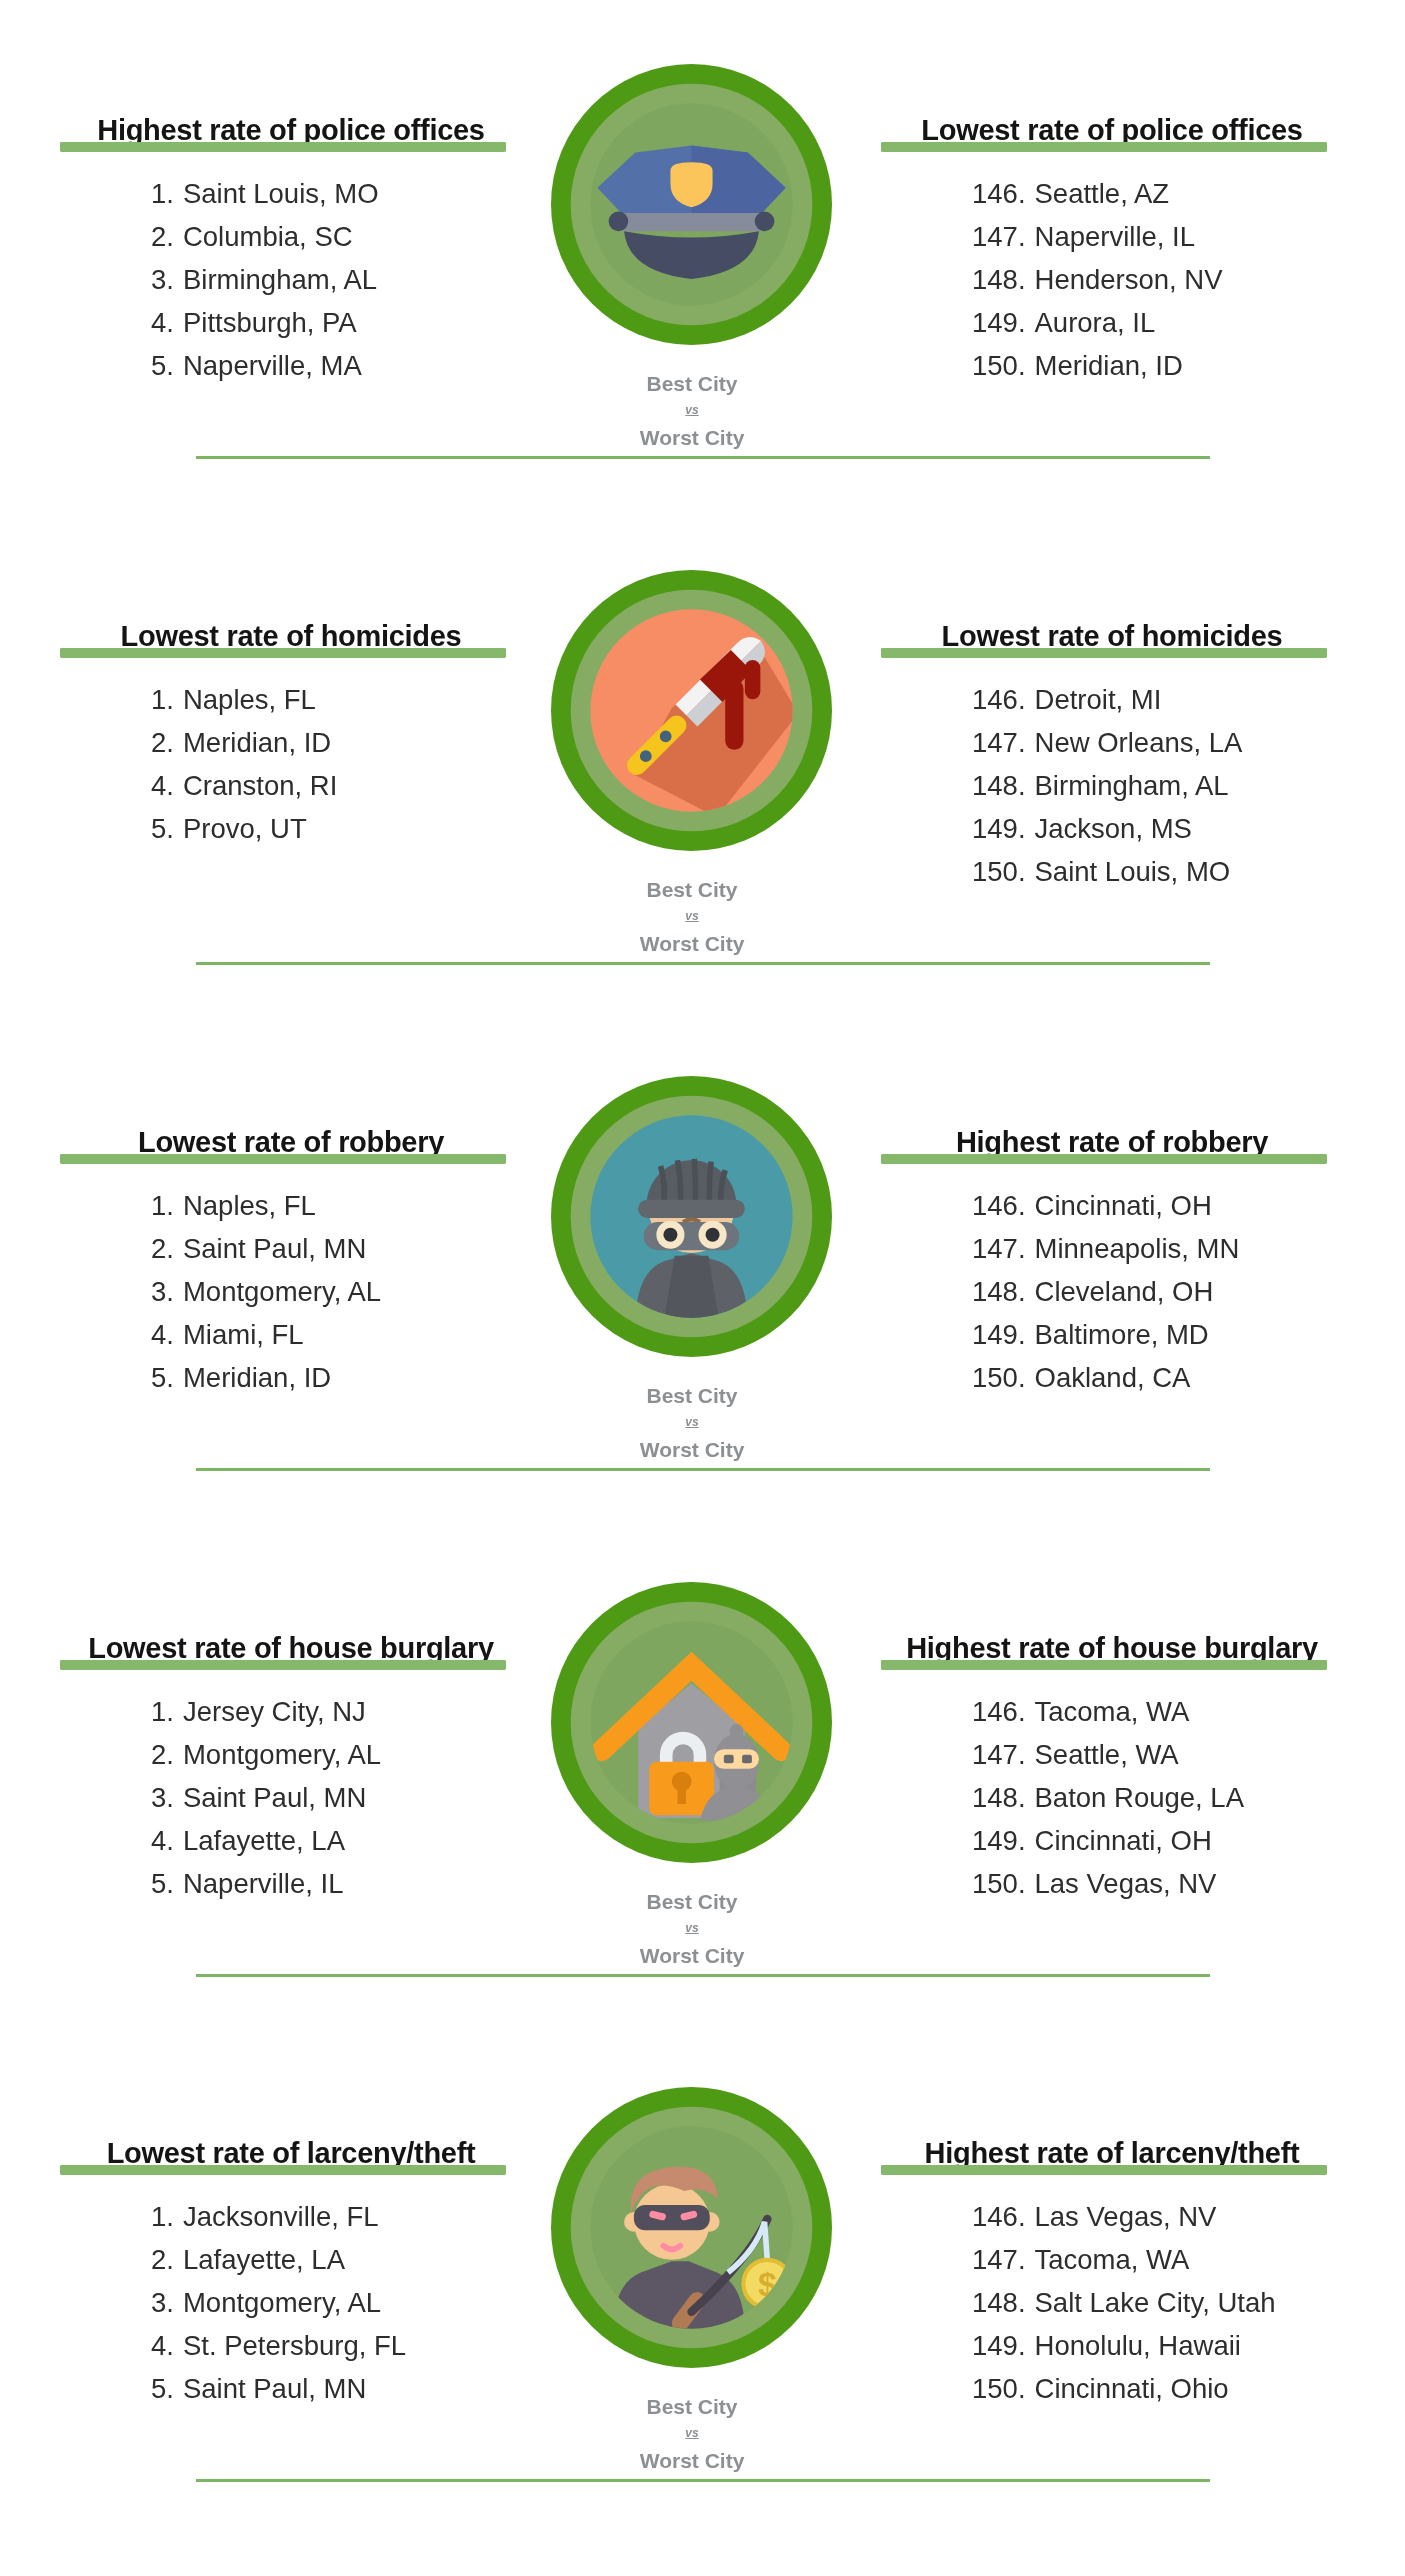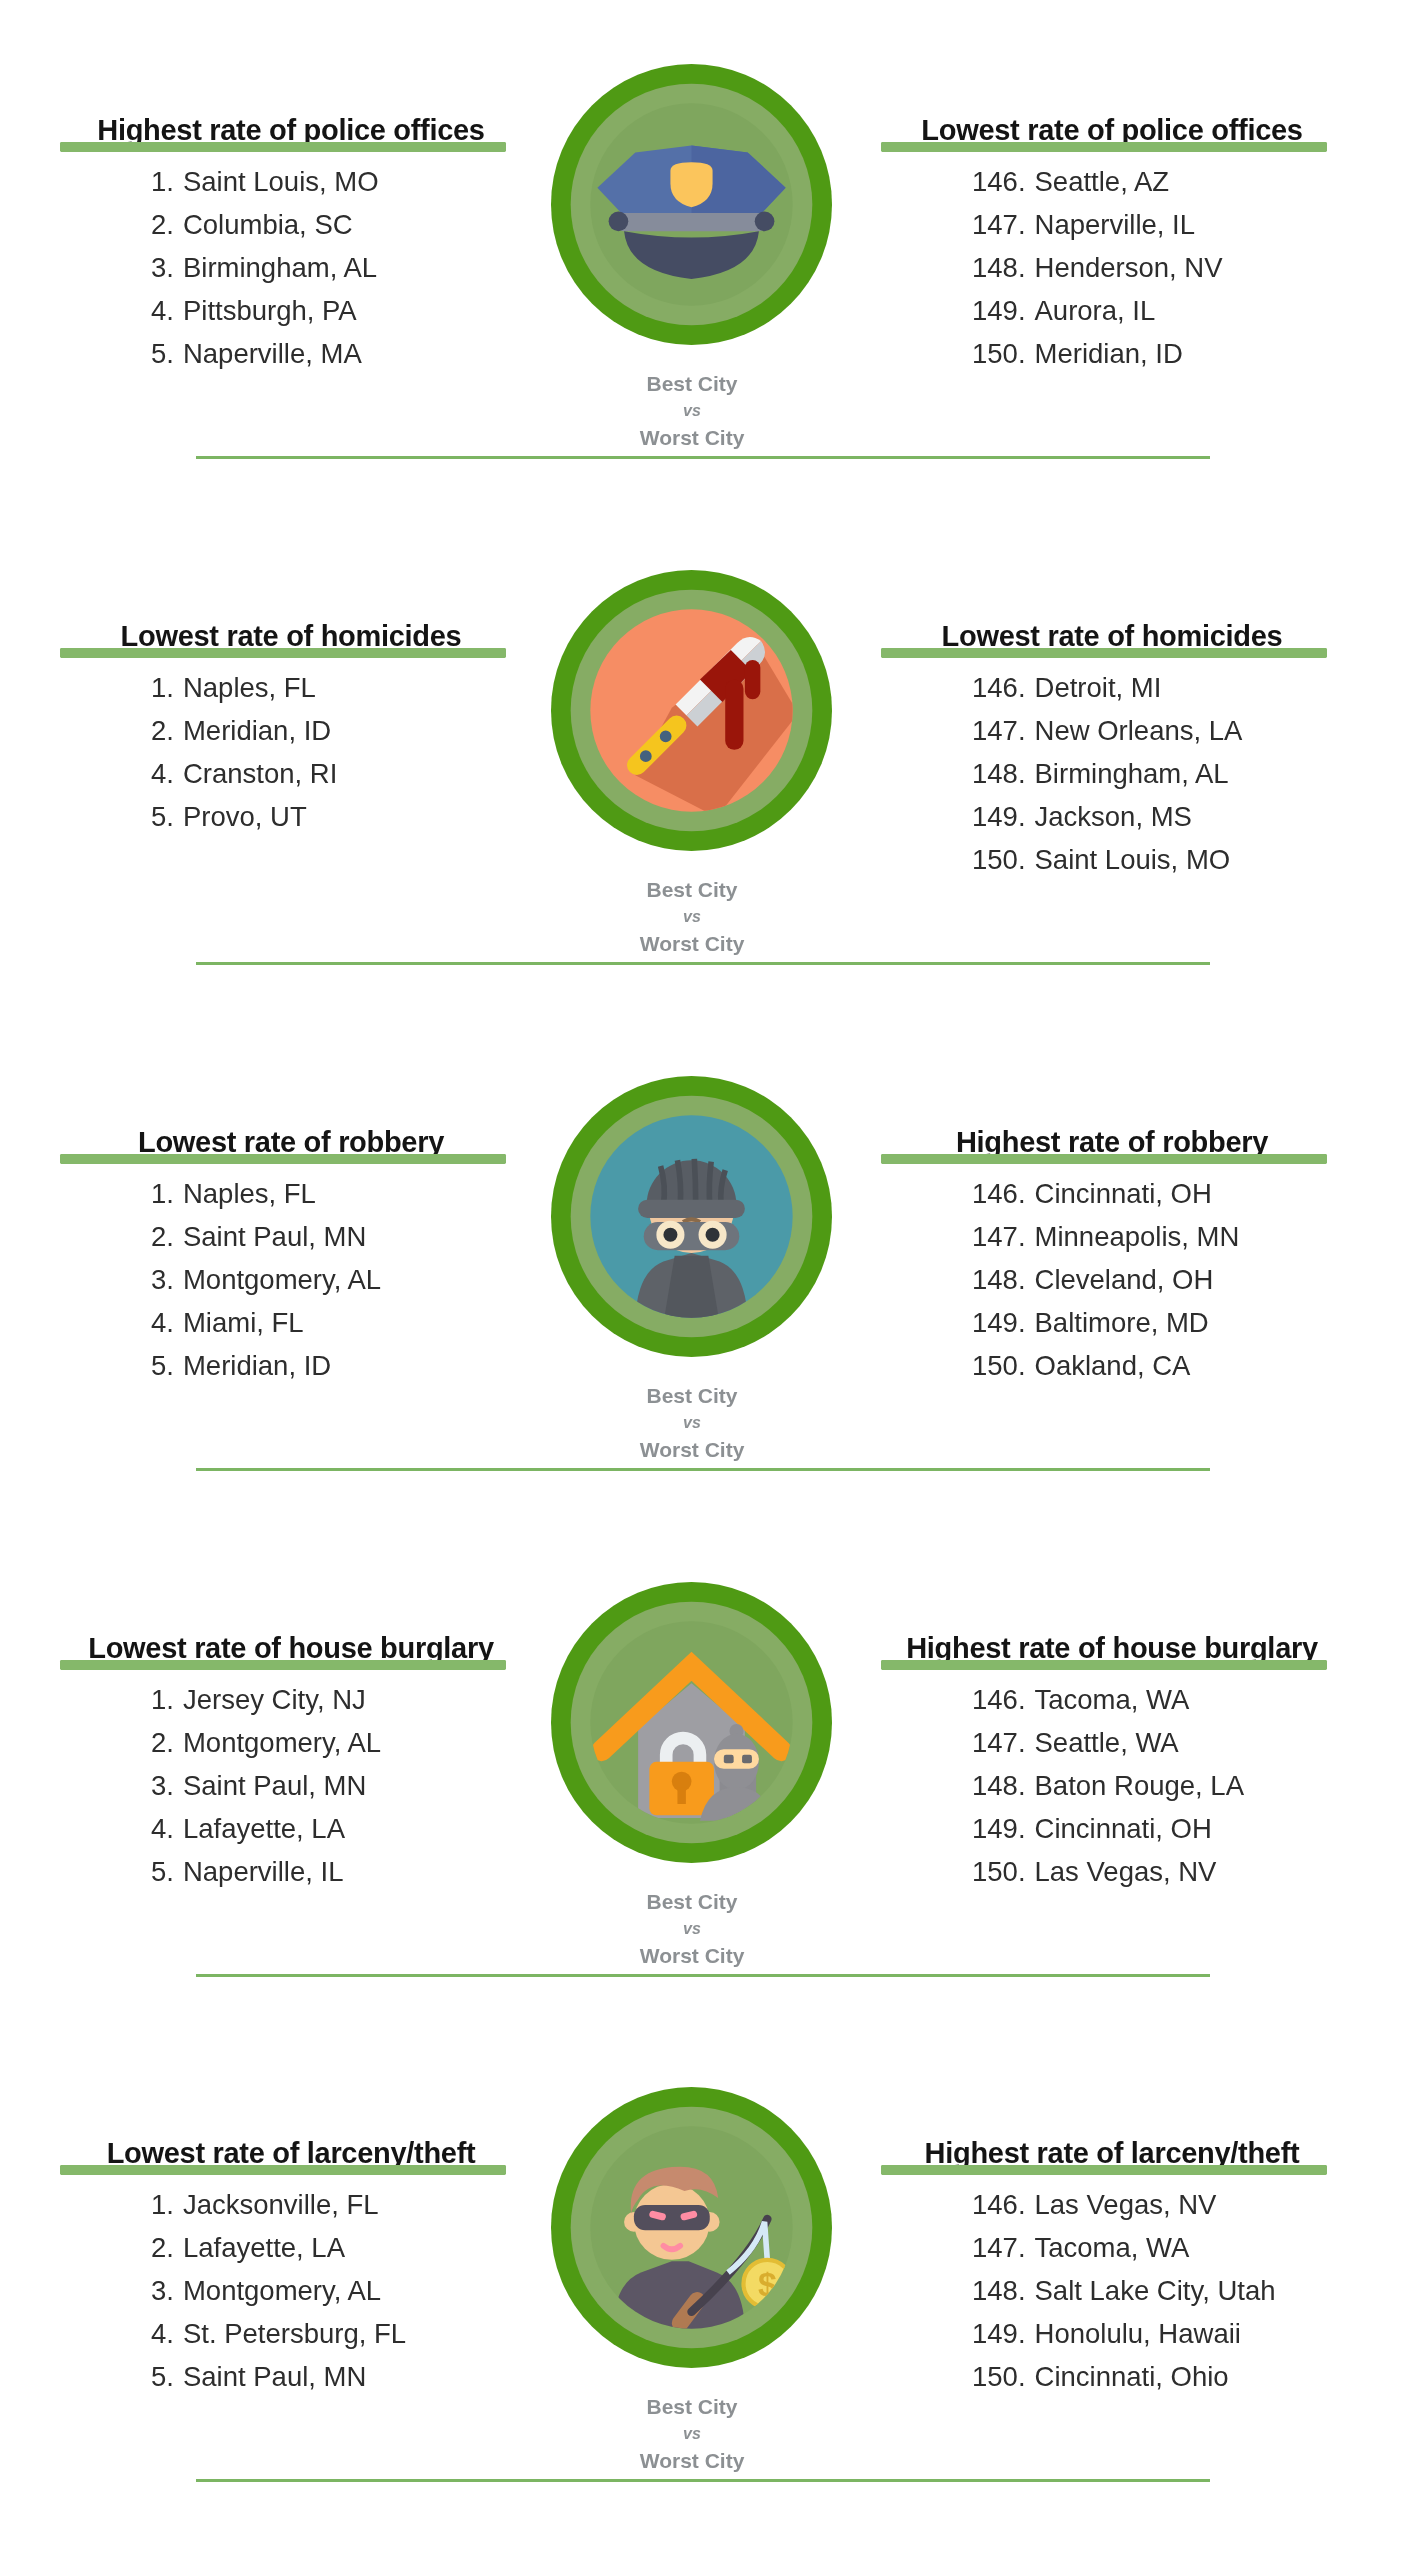--- a/index.html
+++ b/index.html
@@ -5,28 +5,28 @@
   html,body{margin:0;padding:0;background:#ffffff;}
   .page{position:relative;width:1406px;height:2576px;background:#ffffff;overflow:hidden;
         font-family:"Liberation Sans",sans-serif;}
   .section{position:absolute;left:0;width:1406px;height:506px;}
   .col{position:absolute;top:0;width:446px;}
   .col.left{left:60px;}
   .col.right{left:881px;}
   .heading{position:absolute;top:107px;width:446px;margin:8px;text-align:center;
            font-size:29px;line-height:31px;font-weight:700;color:#141414;letter-spacing:-0.3px;}
   .underline{position:absolute;top:142px;left:0;width:446px;height:9.6px;background:#85b86a;border-radius:1.4px;}
-  .list{position:absolute;top:160px;left:91px;width:357px;}
+  .list{position:absolute;top:172px;left:91px;width:357px;}
   .item{font-size:27.5px;color:#2d2d2d;height:43px;line-height:43px;white-space:nowrap;}
   .item .num{margin-right:9px;}
   .icon-wrap{position:absolute;left:551px;top:64px;width:281px;height:281px;}
   .icon-wrap svg{width:281px;height:281px;display:block;}
   .caption{position:absolute;left:596px;top:362px;width:192px;text-align:center;
            color:#8c9093;font-weight:700;font-size:21px;line-height:27px;margin-top:8px;}
-  .caption .vs{font-style:italic;font-size:16px;}
+  .caption .vs{font-style:italic;font-size:12px;text-decoration:underline;}
   .divider{position:absolute;left:196px;top:456px;width:1014px;height:3.4px;background:#7cb563;}
 </style>
 </head>
 <body>
 
 <div class="page">
 
   <div class="section" style="top:0px">
     <div class="col left">
       <h2 class="heading">Highest rate of police offices</h2>

